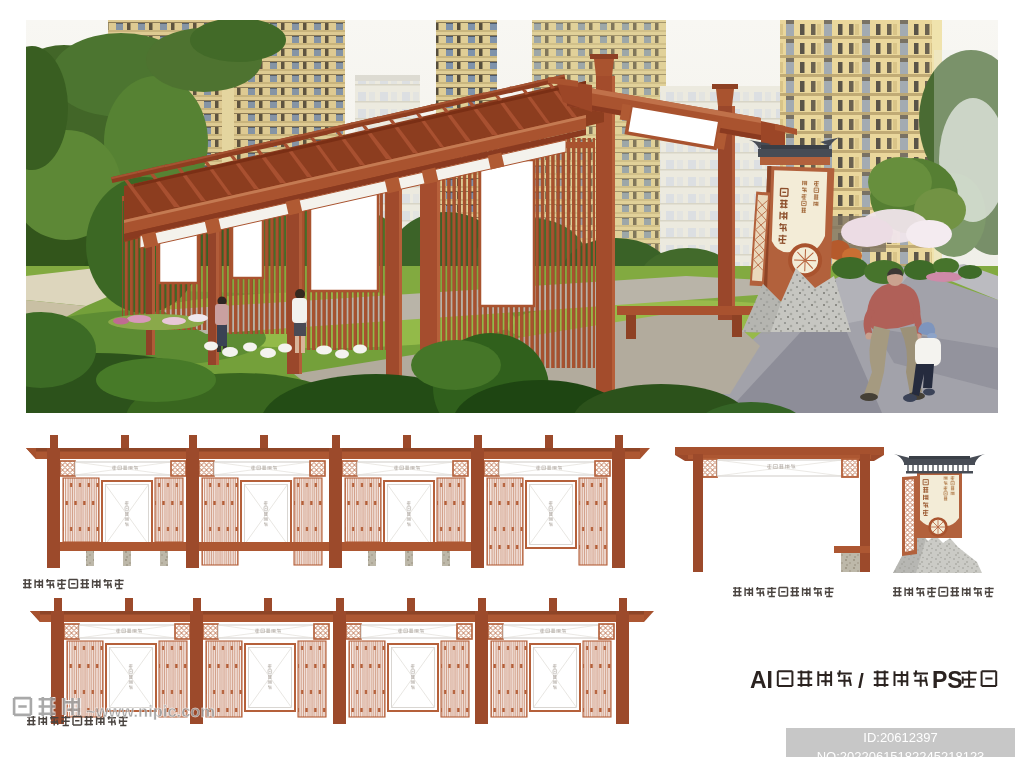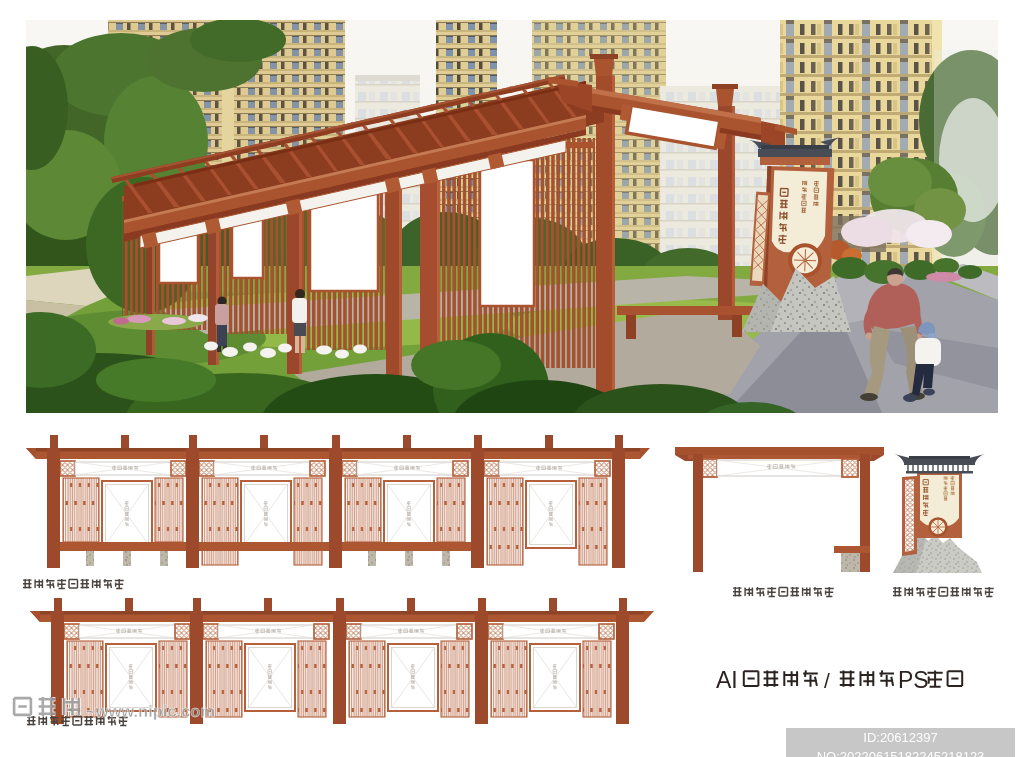--- a/index.html
+++ b/index.html
@@ -694,21 +694,21 @@
       <path d="M14.1,2.5 L14.1,11.0 M14.1,4.7 L21.4,4.7 M18.3,2.5 L18.3,11.0 M21.4,2.5 L21.4,11.0 M15.7,8.3 L21.4,8.3" stroke="#4a4440" stroke-width="1.45" fill="none"></path>
       <path d="M25.1,3.8 L33.5,3.8 M26.6,2.0 L26.1,5.7 M29.2,4.7 L29.2,11.5 M25.6,8.0 L32.9,8.0 M31.9,5.7 L32.9,11.0" stroke="#4a4440" stroke-width="1.45" fill="none"></path>
       <path d="M36.3,3.4 L45.2,3.4 M40.8,2.0 L40.8,11.5 M36.8,7.3 L44.7,7.3 M37.6,11.5 L43.9,11.5 M37.1,5.5 L37.1,9.7" stroke="#4a4440" stroke-width="1.45" fill="none"></path>
       <path d="M48.0,2.5 L56.5,2.5 M48.0,2.5 L48.0,11.0 M56.5,2.5 L56.5,11.0 M48.0,11.0 L56.5,11.0 M50.1,6.8 L54.4,6.8" stroke="#4a4440" stroke-width="1.45" fill="none"></path>
       <path d="M59.5,3.1 L68.0,3.1 M59.5,6.8 L68.0,6.8 M59.5,10.4 L68.0,10.4 M61.6,2.0 L61.6,11.5 M65.8,2.0 L65.8,11.5" stroke="#4a4440" stroke-width="1.45" fill="none"></path>
       <path d="M71.6,2.5 L71.6,11.0 M71.6,4.7 L78.9,4.7 M75.8,2.5 L75.8,11.0 M78.9,2.5 L78.9,11.0 M73.2,8.3 L78.9,8.3" stroke="#4a4440" stroke-width="1.45" fill="none"></path>
       <path d="M82.5,3.8 L91.0,3.8 M84.1,2.0 L83.6,5.7 M86.8,4.7 L86.8,11.5 M83.1,8.0 L90.4,8.0 M89.4,5.7 L90.4,11.0" stroke="#4a4440" stroke-width="1.45" fill="none"></path>
       <path d="M93.8,3.4 L102.7,3.4 M98.2,2.0 L98.2,11.5 M94.3,7.3 L102.2,7.3 M95.1,11.5 L101.4,11.5 M94.6,5.5 L94.6,9.7" stroke="#4a4440" stroke-width="1.45" fill="none"></path>
     </svg></div>
 
-<div class="abs" style="left:716px;top:666px;width:250px;height:30px;"><svg width="250" height="30" xmlns="http://www.w3.org/2000/svg">
+<div class="abs" style="left:750px;top:666px;width:250px;height:30px;font-weight:bold;"><svg width="250" height="30" xmlns="http://www.w3.org/2000/svg">
       <text x="0" y="22" font-size="23" font-family="Liberation Sans" fill="#2b2320">AI</text>
       <path d="M27.8,5.3 L42.4,5.3 M27.8,5.3 L27.8,19.9 M42.4,5.3 L42.4,19.9 M27.8,19.9 L42.4,19.9 M31.5,12.6 L38.7,12.6" stroke="#2b2320" stroke-width="2.0" fill="none"></path>
       <path d="M47.6,6.2 L62.2,6.2 M47.6,12.6 L62.2,12.6 M47.6,19.0 L62.2,19.0 M51.3,4.4 L51.3,20.8 M58.5,4.4 L58.5,20.8" stroke="#2b2320" stroke-width="2.0" fill="none"></path>
       <path d="M68.3,5.3 L68.3,19.9 M68.3,9.0 L81.1,9.0 M75.6,5.3 L75.6,19.9 M81.1,5.3 L81.1,19.9 M71.1,15.3 L81.1,15.3" stroke="#2b2320" stroke-width="2.0" fill="none"></path>
       <path d="M87.2,7.5 L101.8,7.5 M89.9,4.4 L89.0,10.8 M94.5,9.0 L94.5,20.8 M88.1,14.8 L100.9,14.8 M99.0,10.8 L100.9,19.9" stroke="#2b2320" stroke-width="2.0" fill="none"></path>
       <text x="108" y="22" font-size="21" font-family="Liberation Sans" fill="#2b2320">/</text>
       <path d="M123.8,6.2 L138.4,6.2 M123.8,12.6 L138.4,12.6 M123.8,19.0 L138.4,19.0 M127.5,4.4 L127.5,20.8 M134.7,4.4 L134.7,20.8" stroke="#2b2320" stroke-width="2.0" fill="none"></path>
       <path d="M144.5,5.3 L144.5,19.9 M144.5,9.0 L157.3,9.0 M151.8,5.3 L151.8,19.9 M157.3,5.3 L157.3,19.9 M147.3,15.3 L157.3,15.3" stroke="#2b2320" stroke-width="2.0" fill="none"></path>
       <path d="M163.4,7.5 L178.0,7.5 M166.2,4.4 L165.2,10.8 M170.7,9.0 L170.7,20.8 M164.3,14.8 L177.1,14.8 M175.3,10.8 L177.1,19.9" stroke="#2b2320" stroke-width="2.0" fill="none"></path>
       <text x="182" y="22" font-size="23" font-family="Liberation Sans" fill="#2b2320">PS</text>

